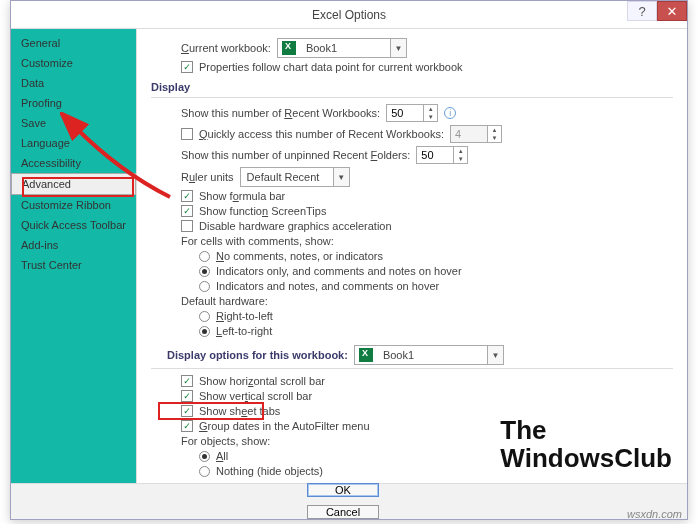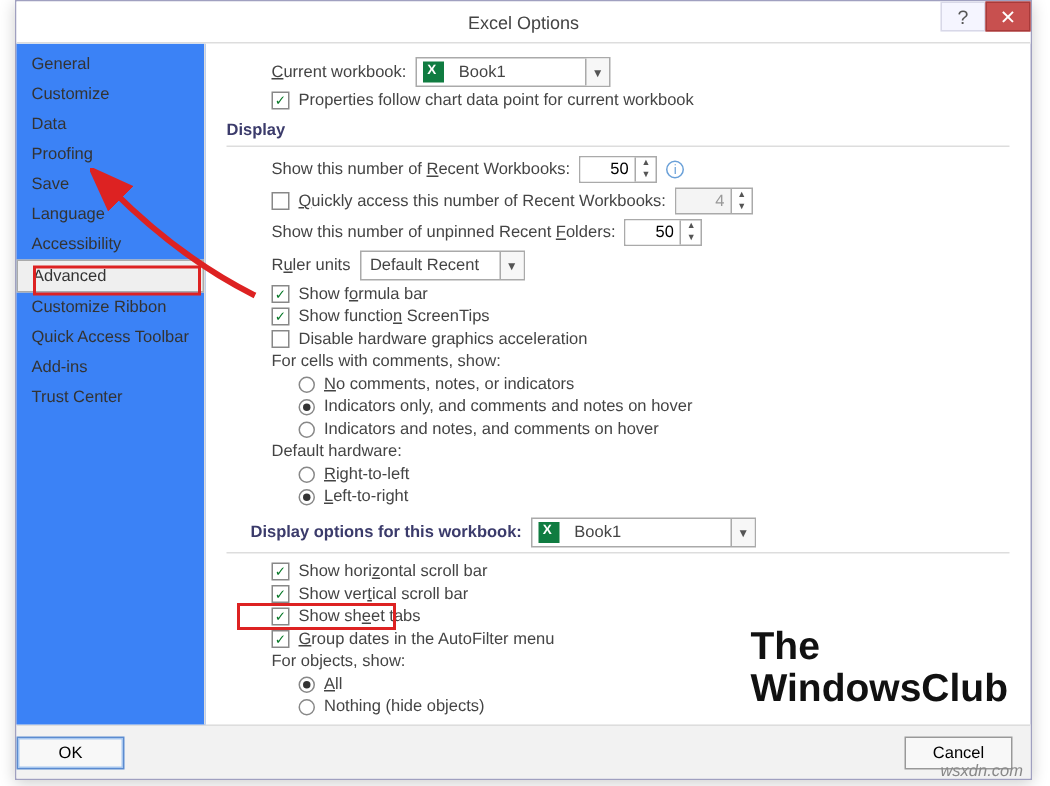--- a/index.html
+++ b/index.html
@@ -7,49 +7,49 @@
 
 .dialog { position: absolute; left: 10px; top: 0; width: 678px; height: 520px; border: 1px solid #a0a0c0; background: #fff; box-shadow: 0 2px 10px rgba(0,0,0,0.2); }
 .titlebar { height: 28px; background: #fff; border-bottom: 1px solid #ddd; display: flex; align-items: center; position: relative; }
 .titlebar .title { flex: 1; text-align: center; color: #444; font-size: 12px; }
 .titlebar .btns { position: absolute; right: 0; top: 0; display: flex; height: 20px; }
 .titlebar .btn { width: 30px; height: 20px; display: flex; align-items: center; justify-content: center; font-size: 13px; }
 .titlebar .help { color: #555; border:1px solid #d8d8e8; background:#f5f5ff;}
 .titlebar .close { background: #c8504f; color: #fff; border:1px solid #a83a3a;}
 
 .body { display: flex; height: 454px; }
-.sidebar { width: 126px; background: #3b82f6; border-right: 1px solid #ddd; padding-top: 4px; }
+.sidebar { width: 126px; background: #14b8a6; border-right: 1px solid #ddd; padding-top: 4px; }
 .sidebar .item { padding: 4px 10px; color: #333; cursor: pointer; }
 .sidebar .item.active { border:1px solid #aaa; background:#efefef; }
 
 .main { flex: 1; padding: 6px 14px 6px 14px; color: #444; overflow: hidden; position: relative; }
 .row { display: flex; align-items: center; margin: 3px 16px; gap: 6px; }
 .indent1 { padding-left: 14px; }
 .indent2 { padding-left: 32px; }
 .chk { width: 12px; height: 12px; border: 1px solid #888; display: inline-flex; align-items: center; justify-content: center; font-size: 9px; color: #0a7a2a; background:#fff; }
 .chk.checked::after { content: "✓"; }
 .radio { width: 11px; height: 11px; border: 1px solid #888; border-radius: 50%; display:inline-block; position:relative; background:#fff;}
 .radio.sel::after { content:""; width:5px; height:5px; background:#333; border-radius:50%; position:absolute; left:2px; top:2px; }
 .sect { color:#3b3b6b; font-weight:600; margin:8px 0 4px 0; }
 .hr { border-top:1px solid #ddd; margin: 2px 0 6px 0; }
 .spin { display:inline-flex; border:1px solid #aaa; height:18px; }
-.spin input { border:none; width:36px; padding:0 4px; font-size:11px; outline:none;text-align:right; }
+.spin input { border:none; width:36px; padding:0 4px; font-size:11px; outline:none; }
 .spin .arrows { width:14px; display:flex; flex-direction:column; border-left:1px solid #aaa; }
 .spin .arrows span { flex:1; font-size:6px; display:flex; align-items:center; justify-content:center; color:#555; }
 .spin.dis input { background:#f4f4f4; color:#999; }
 .combo { display:inline-flex; border:1px solid #aaa; height:20px; align-items:center; background:#fff;justify-content:space-between; }
 .combo .lbl { padding:0 6px; flex:1; }
 .combo .caret { width:16px; border-left:1px solid #aaa; display:flex; align-items:center; justify-content:center; font-size:8px; color:#555; height:100%; background:#f7f7f7;}
 .combo.wide { width:130px; }
 .combo .xicon { width:14px; height:14px; margin:0 4px; display:inline-block; background:#107c41; position:relative; }
 .combo .xicon::after { content:"X"; color:#fff; font-size:9px; position:absolute; left:3px; top:0; font-weight:bold;}
 .info { width:12px;height:12px;border:1px solid #6aa0d8;border-radius:50%;color:#6aa0d8;font-size:9px;display:inline-flex;align-items:center;justify-content:center;}
 .u { text-decoration: underline; }
 
-.footer { height: 36px; border-top:1px solid #ddd; display:flex; justify-content:space-between; align-items:center; gap:8px; padding-right:12px; background:#f2f2f2;}
+.footer { height: 36px; border-top:1px solid #ddd; display:flex; justify-content:flex-end; align-items:center; gap:8px; padding-right:12px; background:#f2f2f2;flex-direction:column;}
 .footer button { width:72px; height:22px; border:1px solid #999; background:#f8f8f8; font-size:11px;}
 .footer button.ok { border:1px solid #5b8bd0; box-shadow:0 0 0 1px #a7c7ef inset;}
 
 .arrow-anno { position:absolute; left:60px; top:112px; width:120px; height:90px; pointer-events:none; z-index:20;}
 .red-box1 { position:absolute; border:2px solid #d22; pointer-events:none; }
 .wm { position:absolute; right:28px; bottom:52px; font-weight:700; color:#111; line-height:1.05;margin-top:19px;}
 .wm .t1 { font-size:26px; }
 .wm .t2 { font-size:26px; }
 .wmurl { position:absolute; right:18px; bottom:4px; font-size:11px; color:#888; font-style:italic;}
 </style>

